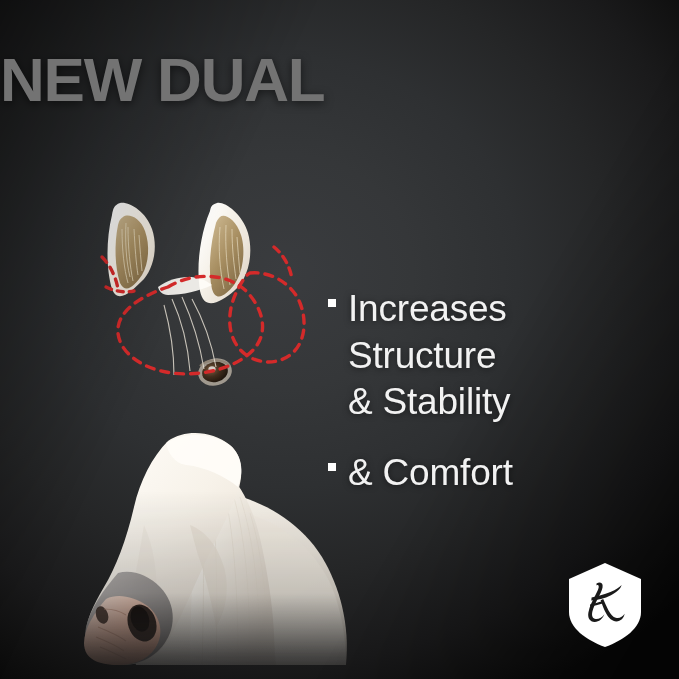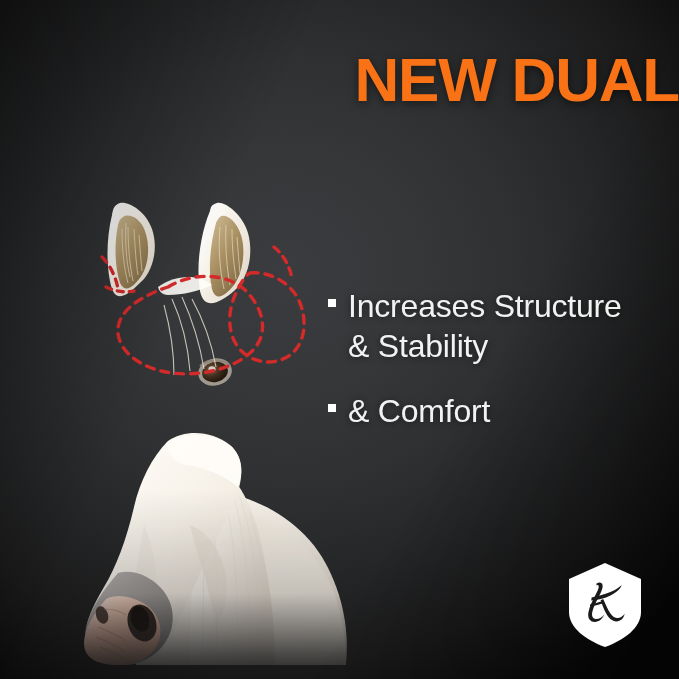--- a/index.html
+++ b/index.html
@@ -36,22 +36,22 @@
     background:
       linear-gradient(115deg, rgba(0,0,0,.45) 0%, rgba(0,0,0,0) 32%),
       linear-gradient(300deg, rgba(0,0,0,.55) 0%, rgba(0,0,0,0) 34%);
     pointer-events:none;
   }
 
   
   .headline{
     position:absolute;
     left:0; right:0; top:50px;
-    text-align:right;
-    color:#f97316;
+    text-align:left;
+    color:#737373;
     font-weight:700;
     font-size:62px;
     line-height:0.98;
     letter-spacing:-1.2px;
     text-transform:uppercase;
     font-stretch:condensed;
     text-shadow:0 2px 10px rgba(0,0,0,.55);
   }
   .headline .hl-line{ display:block; white-space:nowrap; }
   .headline .hl-line.l2{ font-size:66px; letter-spacing:-1.6px; }
@@ -59,21 +59,21 @@
   
   .bullets{
     position:absolute;
     left:328px; top:286px;
     width:330px;
     color:#f2f2f2;
   }
   .bullet-item{
     position:relative;
     padding-left:20px;
-    font-size:32px;
+    font-size:37px;
     line-height:1.26;
     font-weight:400;
     letter-spacing:-0.2px;
     margin-bottom:24px;
     text-shadow:0 1px 6px rgba(0,0,0,.5);
   }
   .bullet-item:last-child{ margin-bottom:0; }
   .bullet-marker{
     position:absolute;
     left:0; top:13px;

